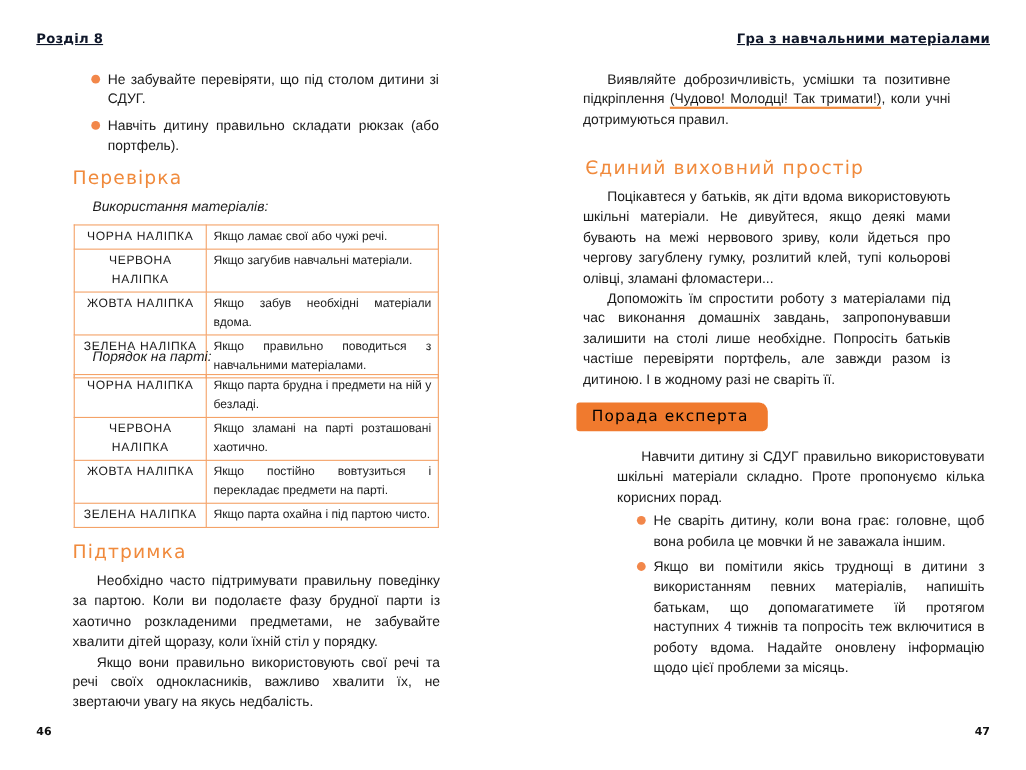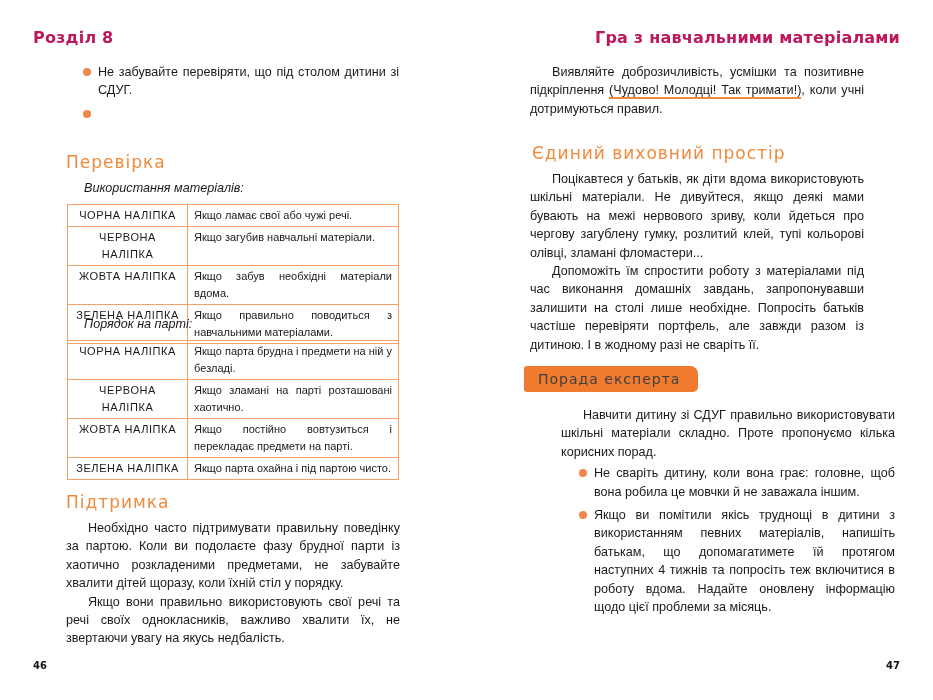--- a/index.html
+++ b/index.html
@@ -1,48 +1,48 @@
 <!DOCTYPE html>
 <html><head>
 <meta charset="utf-8">
 <style>
   html, body { margin:0; padding:0; }
   body { width:933px; height:700px; background:#fff; position:relative; overflow:hidden;
          font-family:"Liberation Sans", sans-serif; color:#1a1a1a; }
   .page { position:absolute; top:0; height:700px; }
   #left { left:0; width:466px; }
   #right { left:466px; width:467px; }
-  .running { position:absolute; top:28px; font-size:16px; font-weight:bold; color:#be185d;
-             font-family:"DejaVu Sans", sans-serif; letter-spacing:0.2px; }
+  .running { position:absolute; top:28px; font-size:12px; font-weight:bold; color:#0f172a;
+             font-family:"DejaVu Sans", sans-serif; letter-spacing:0.2px;text-decoration:underline; }
   .pnum { position:absolute; top:660px; font-size:10px; font-weight:bold; color:#111; font-family:"DejaVu Sans", sans-serif; }
   .txt { font-size:12.6px; line-height:18.4px; text-align:justify; }
   .bul { position:relative; padding-left:15px; margin-bottom:5px; }
   .bul .dot { position:absolute; left:0; top:5px; width:8px; height:8px; border-radius:50%; background:#f2874a; }
   .h { position:absolute; font-family:"DejaVu Sans", sans-serif; font-size:17px; color:#f08a3c; letter-spacing:1px; }
   .cap { position:absolute; font-style:italic; font-size:12.6px; }
   table.st { position:absolute; border-collapse:collapse; font-size:11px; }
   table.st td { border:1.5px solid #f4a268; padding:2px 6px; vertical-align:top; line-height:17px; }
   table.st td.k { text-align:center; letter-spacing:0.6px; width:106px; }
   table.st td.v { width:196px; text-align:justify; }
   p { margin:0; }
   .ind { text-indent:22px; }
   .ul { border-bottom:2px solid #f08a3c; }
   .badge { position:absolute; left:58px; top:366px; width:174px; height:26px; background:#f07a2e;
-           border-radius:3px 8px 5px 3px; color:#404040; font-family:"DejaVu Sans", sans-serif; font-size:14px;
+           border-radius:3px 8px 5px 3px; color:#000000; font-family:"DejaVu Sans", sans-serif; font-size:14px;
            line-height:26px; padding-left:14px; box-sizing:border-box; letter-spacing:1px; }
 </style>
 </head>
 <body>
 
 <div class="page" id="left">
   <div class="running" style="left:33px;">Розділ 8</div>
 
   <div class="txt" style="position:absolute; left:83px; top:63px; width:316px;">
     <div class="bul"><span class="dot"></span><span>Не забувайте перевіряти, що під столом дитини зі СДУГ.</span></div>
-    <div class="bul"><span class="dot"></span></div>
+    <div class="bul"><span class="dot"></span><span>Навчіть дитину правильно складати рюкзак (або портфель).</span></div>
   </div>
 
   <div class="h" style="left:66px; top:152px;">Перевірка</div>
   <div class="cap" style="left:84px; top:181px;">Використання матеріалів:</div>
 
   <table class="st" style="left:67px; top:204px; width:332px;">
     <tbody>
         <tr>
           <td class="k">ЧОРНА НАЛІПКА</td>
           <td class="v">Якщо ламає свої або чужі речі.</td>

